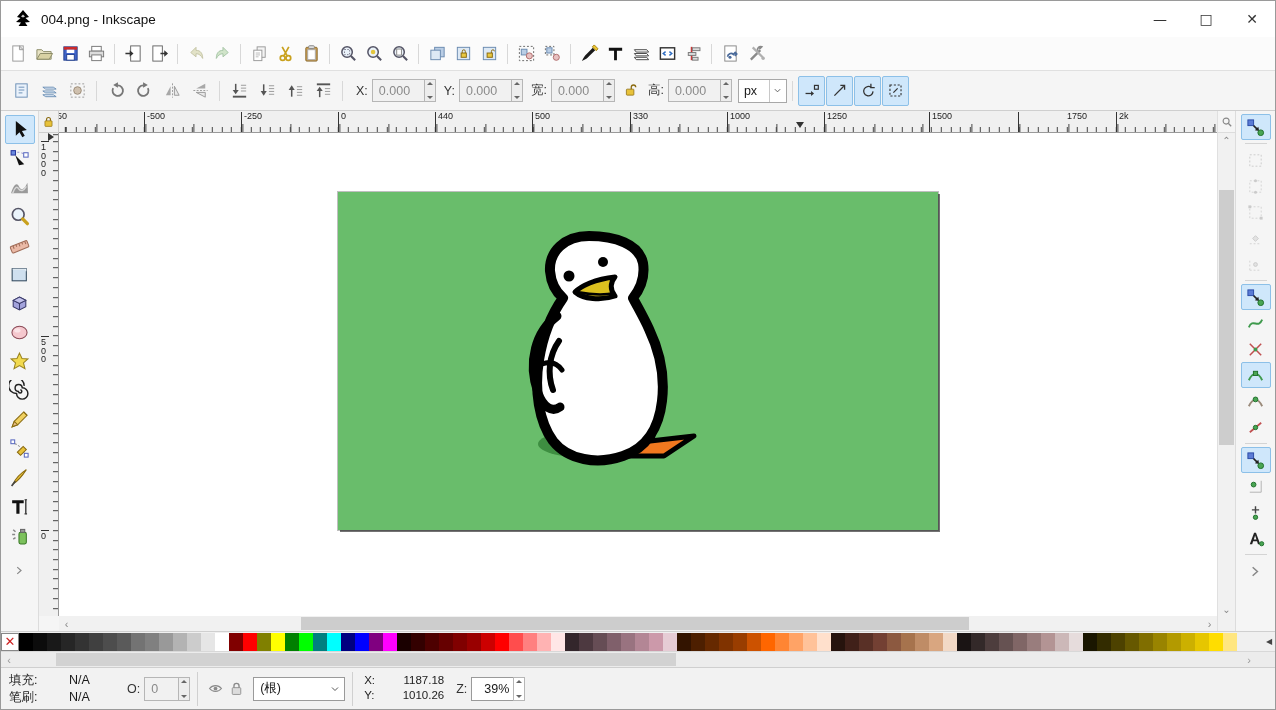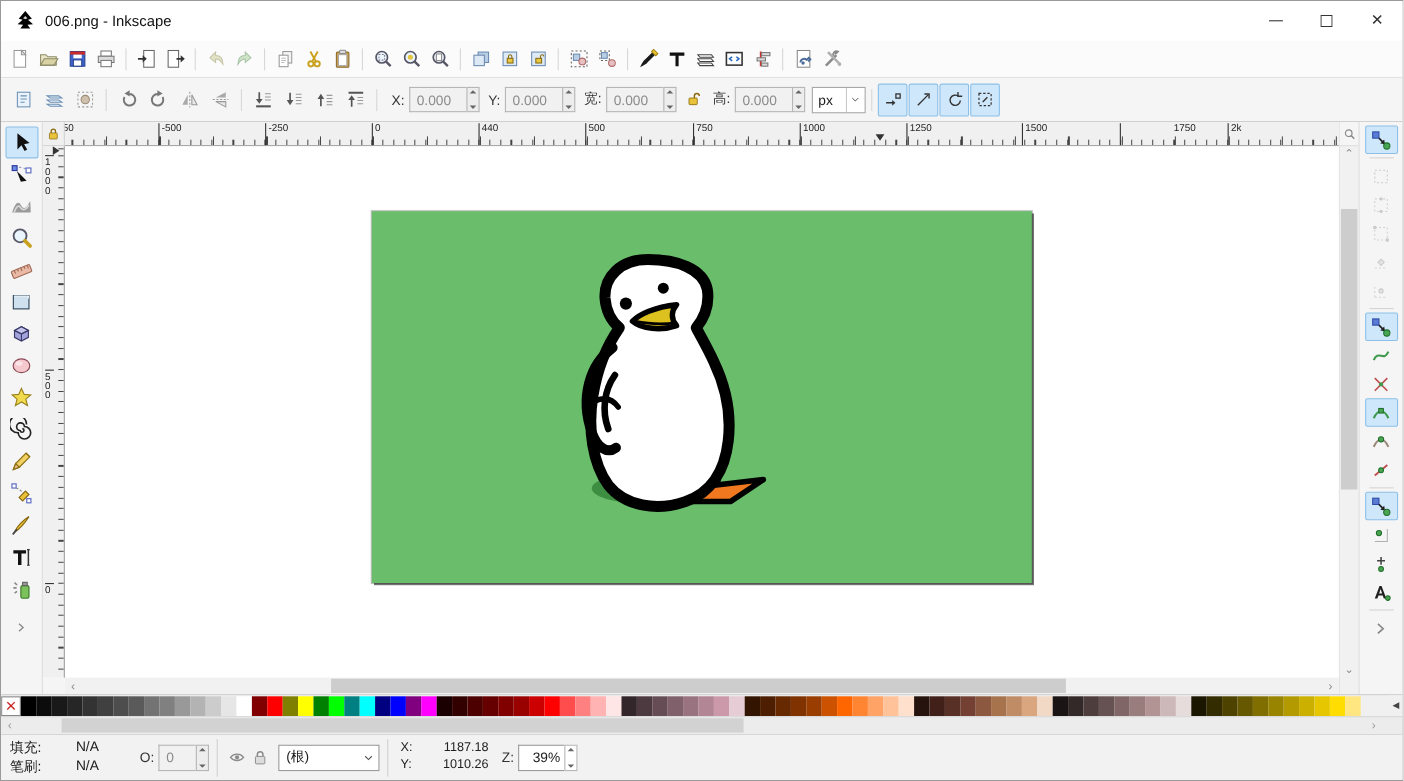--- a/index.html
+++ b/index.html
@@ -120,21 +120,21 @@
 
   .pscroll { height:16px; background:#ececec; border-top:1px solid #d8d8d8; position:relative; flex:none; }
   .pscroll .arrow { position:absolute; top:0; width:16px; height:15px; display:flex;
     align-items:center; justify-content:center; color:#9a9a9a; font-size:11px; }
   .pscroll .thumb { position:absolute; top:1px; height:13px; background:#d2d2d2; }
 
   
   .statusbar { height:42px; background:#f2f2f2; border-top:1px solid #cfcfcf;
     display:flex; align-items:center; flex:none; font-size:12.5px; }
   .fs-block { width:118px; padding-left:8px; flex:none; }
-  .fs-row { display:flex; height:17px; align-items:flex-start; }
+  .fs-row { display:flex; height:17px; align-items:center; }
   .fs-row .lab { width:42px; color:#1a1a1a; }
   .fs-row .val { margin-left:18px; color:#1a1a1a; }
   .op-block { display:flex; align-items:center; flex:none; }
   .op-block .spinbox { height:24px; }
   .op-block .val { width:34px; }
   .ssep { width:1px; height:34px; background:#d0d0d0; margin:0 7px; flex:none; }
   .mini-ico { width:17px; height:17px; margin:0 2px; }
   .layersel { width:92px; height:24px; background:#fff; border:1px solid #9a9a9a; display:flex;
     align-items:center; margin-left:6px; flex:none; }
   .layersel .lval { flex:1; padding-left:6px; font-size:12.5px; }
@@ -153,21 +153,21 @@
 
 <div id="app">
 
   <div class="titlebar">
     <span class="appicon">
       <svg width="20" height="20" viewBox="0 0 20 20">
           <path d="M10 1 L16 8 L12.5 9 L17 13 L12 13.5 L14.5 17 L5.5 17 L8 13.5 L3 13 L7.5 9 L4 8 Z" fill="#000"></path>
           <path d="M8 7.5 l2 -2 2 2 -2 1 z" fill="#fff" opacity=".8"></path>
         </svg>
     </span>
-    <span class="title">006.png - Inkscape</span>
+    <span class="title">004.png - Inkscape</span>
     <span class="spacer"></span>
     <span class="winbtn">—</span>
     <span class="winbtn">□</span>
     <span class="winbtn">✕</span>
   </div>
 
 
   <div class="cmdbar" id="cmdbar">
       <span class="tbtn">
         <svg width="19" height="19" viewBox="0 0 20 20">
@@ -620,21 +620,21 @@
         </div>
         <div class="hruler" id="hruler">
           <div class="ticks"></div>
             <div class="ticksmid"></div>
         <span class="hlabel" style="left: -13px;">-750</span>
             <span class="hlabel" style="left: 85px;">-500</span>
             <span class="hlabel" style="left: 182px;">-250</span>
             <span class="hlabel" style="left: 279px;">0</span>
             <span class="hlabel" style="left: 376px;">440</span>
             <span class="hlabel" style="left: 473px;">500</span>
-            <span class="hlabel" style="left: 571px;">750</span>
+            <span class="hlabel" style="left: 571px;">330</span>
             <span class="hlabel" style="left: 668px;">1000</span>
             <span class="hlabel" style="left: 765px;">1250</span>
             <span class="hlabel" style="left: 870px;">1500</span>
             <span class="hlabel" style="left: 959px; padding-left: 48px;">1750</span>
             <span class="hlabel" style="left: 1057px;">2k</span>
             <span class="hmarker" style="left: 737px;"></span>
           </div>
       </div>
       <div class="canvas-row">
         <div class="vruler" id="vruler">

